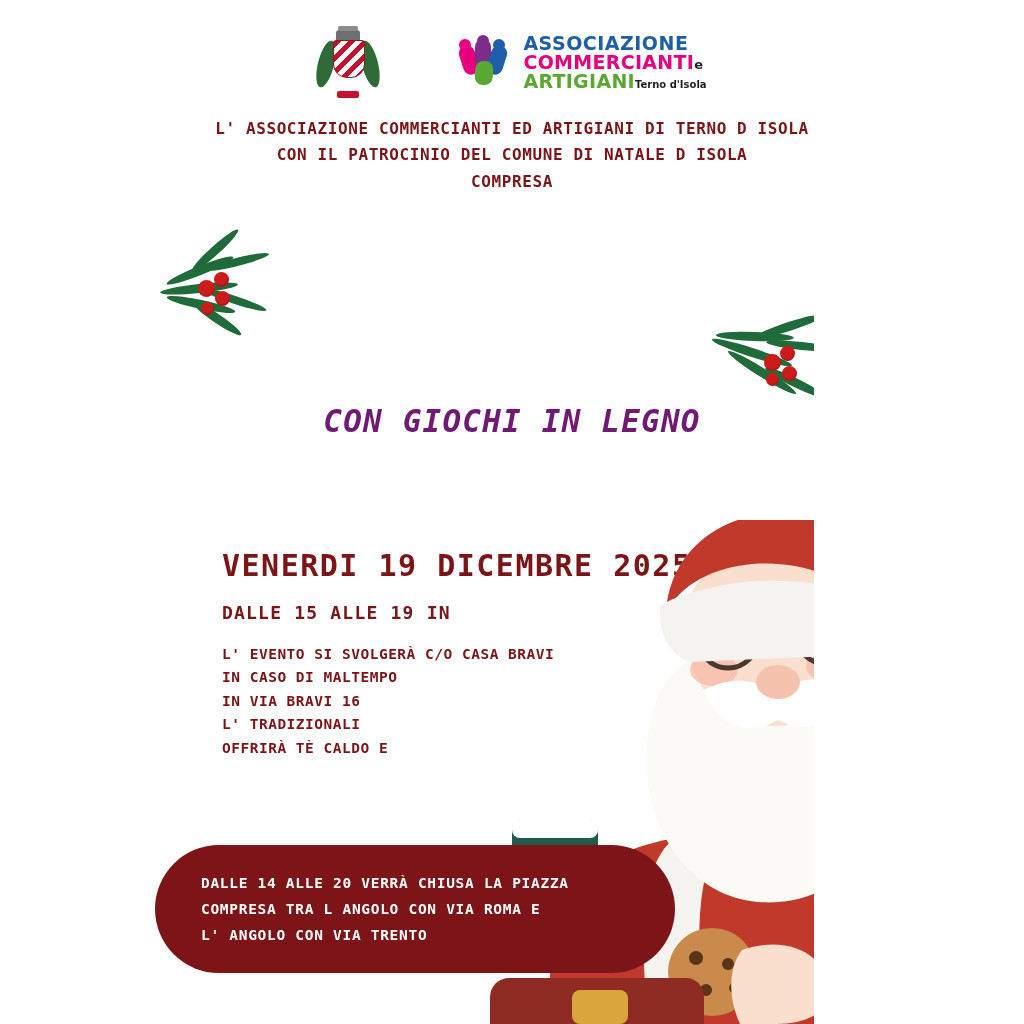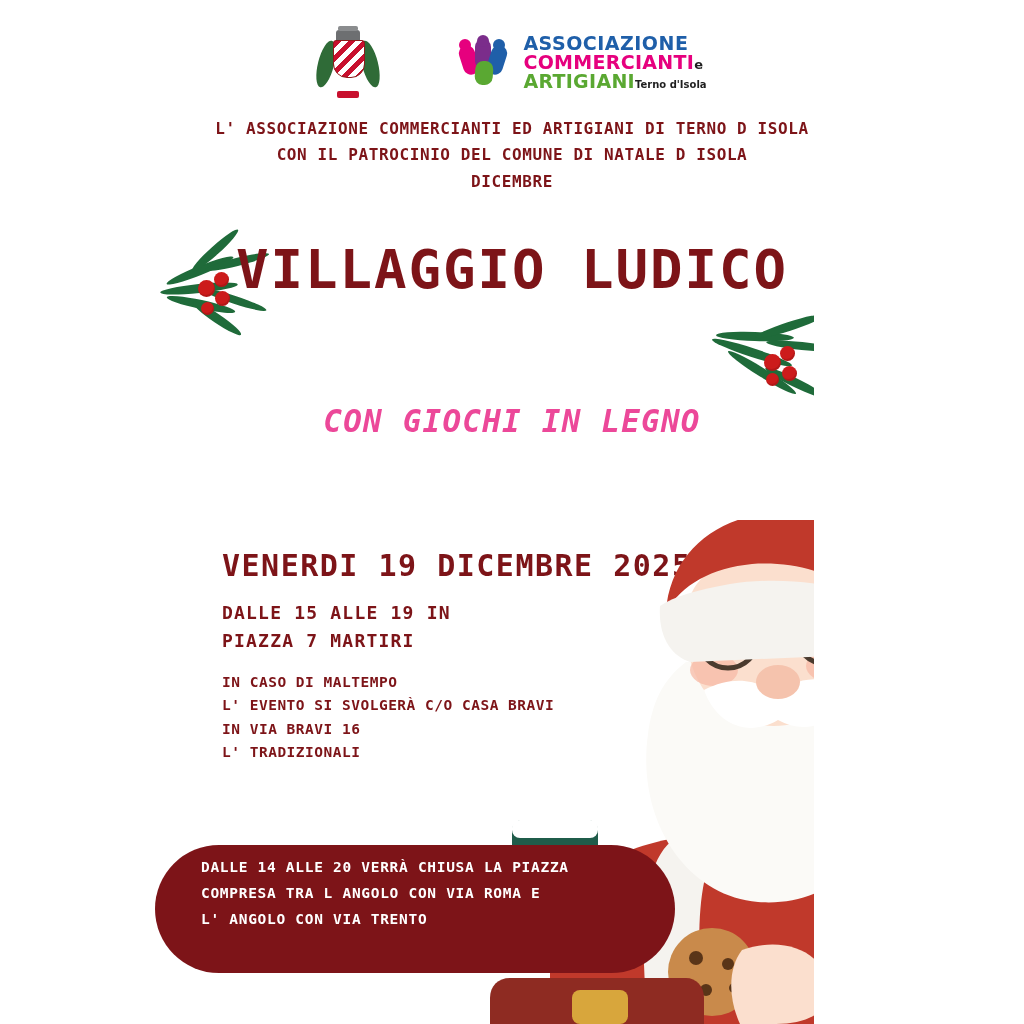--- a/index.html
+++ b/index.html
@@ -181,21 +181,21 @@
     z-index: 5;
   }
 
   
   .subtitle {
     position: absolute;
     top: 398px;
     left: 0;
     width: 1024px;
     text-align: center;
-    color: #ec4899;
+    color: #701a75;
     font-family: "DejaVu Sans Mono", monospace;
     font-style: italic;
     font-weight: bold;
     font-size: 31px;
     letter-spacing: 1.2px;
     line-height: 1.5;
     z-index: 5;
   }
 
   
@@ -250,21 +250,21 @@
     top: 845px;
     width: 520px;
     height: 128px;
     background: #7d1418;
     border-radius: 64px;
     z-index: 8;
   }
   .banner .btext {
     position: absolute;
     left: 46px;
-    top: 10px;
+    top: 26px;
     color: #ffffff;
     font-family: "DejaVu Sans Mono", monospace;
     font-size: 14.5px;
     font-weight: bold;
     letter-spacing: 0.7px;
     line-height: 1.78;
   }
 
   
   .santa {
@@ -306,21 +306,21 @@
         <span class="l2"><span>COMMERCIANTI</span><span class="e">e</span></span>
         <span class="l3"><span>ARTIGIANI</span><span class="sub">Terno d'Isola</span></span>
       </div>
     </div>
 
   </div>
 
   <div class="intro">
     <div>L' ASSOCIAZIONE COMMERCIANTI ED ARTIGIANI DI TERNO D ISOLA</div>
     <div>CON IL PATROCINIO DEL COMUNE DI NATALE D ISOLA</div>
-    <div>DICEMBRE</div>
+    <div>COMPRESA</div>
   </div>
 
   <div class="holly holly-left">
     <div class="needle" style="left:6px;  top:26px; width:72px; height:9px;  transform:rotate(-22deg);"></div>
     <div class="needle" style="left:2px;  top:44px; width:78px; height:9px;  transform:rotate(-6deg);"></div>
     <div class="needle" style="left:8px;  top:60px; width:70px; height:9px;  transform:rotate(12deg);"></div>
     <div class="needle" style="left:26px; top:6px;  width:62px; height:9px;  transform:rotate(-42deg);"></div>
     <div class="needle" style="left:30px; top:74px; width:58px; height:9px;  transform:rotate(34deg);"></div>
     <div class="needle" style="left:46px; top:18px; width:66px; height:8px;  transform:rotate(-14deg);"></div>
     <div class="needle" style="left:44px; top:56px; width:66px; height:8px;  transform:rotate(18deg);"></div>
@@ -337,36 +337,35 @@
     <div class="needle" style="left:54px; top:4px;  width:70px; height:9px;  transform:rotate(-18deg);"></div>
     <div class="needle" style="left:62px; top:60px; width:66px; height:9px;  transform:rotate(26deg);"></div>
     <div class="needle" style="left:66px; top:24px; width:72px; height:8px;  transform:rotate(6deg);"></div>
     <div class="berry" style="left:64px; top:36px; width:17px; height:17px;"></div>
     <div class="berry" style="left:80px; top:28px; width:15px; height:15px;"></div>
     <div class="berry" style="left:82px; top:48px; width:15px; height:15px;"></div>
     <div class="berry" style="left:66px; top:55px; width:13px; height:13px;"></div>
   </div>
 
   <div class="title">
-    <div>VILLAGGIO LUDICO</div>
   </div>
 
   <div class="subtitle">
     <div>CON GIOCHI IN LEGNO</div>
   </div>
 
   <div class="details">
     <div class="date-line">VENERDI 19 DICEMBRE 2025</div>
     <div class="time-line">DALLE 15 ALLE 19 IN</div>
-    <div class="time-line">PIAZZA 7 MARTIRI</div>
     <div class="fineprint">
+      <div>L' EVENTO SI SVOLGERÀ C/O CASA BRAVI</div>
       <div>IN CASO DI MALTEMPO</div>
-      <div>L' EVENTO SI SVOLGERÀ C/O CASA BRAVI</div>
       <div>IN VIA BRAVI 16</div>
       <div>L' TRADIZIONALI</div>
+      <div>OFFRIRÀ TÈ CALDO E</div>
     </div>
   </div>
 
   <svg class="santa" viewBox="0 0 534 504" xmlns="http://www.w3.org/2000/svg">
 
     <path d="M60 504 L60 430 C60 372 112 330 186 318 L330 310 C408 310 470 356 478 430 L486 504 Z" fill="#c0392b"></path>
 
     <path d="M186 318 C150 340 150 420 158 504 L214 504 C206 420 206 350 232 322 Z" fill="#f5f3ef"></path>
 
     <path d="M430 404 C478 414 510 452 512 504 L410 504 C404 464 410 428 430 404 Z" fill="#c0392b"></path>

